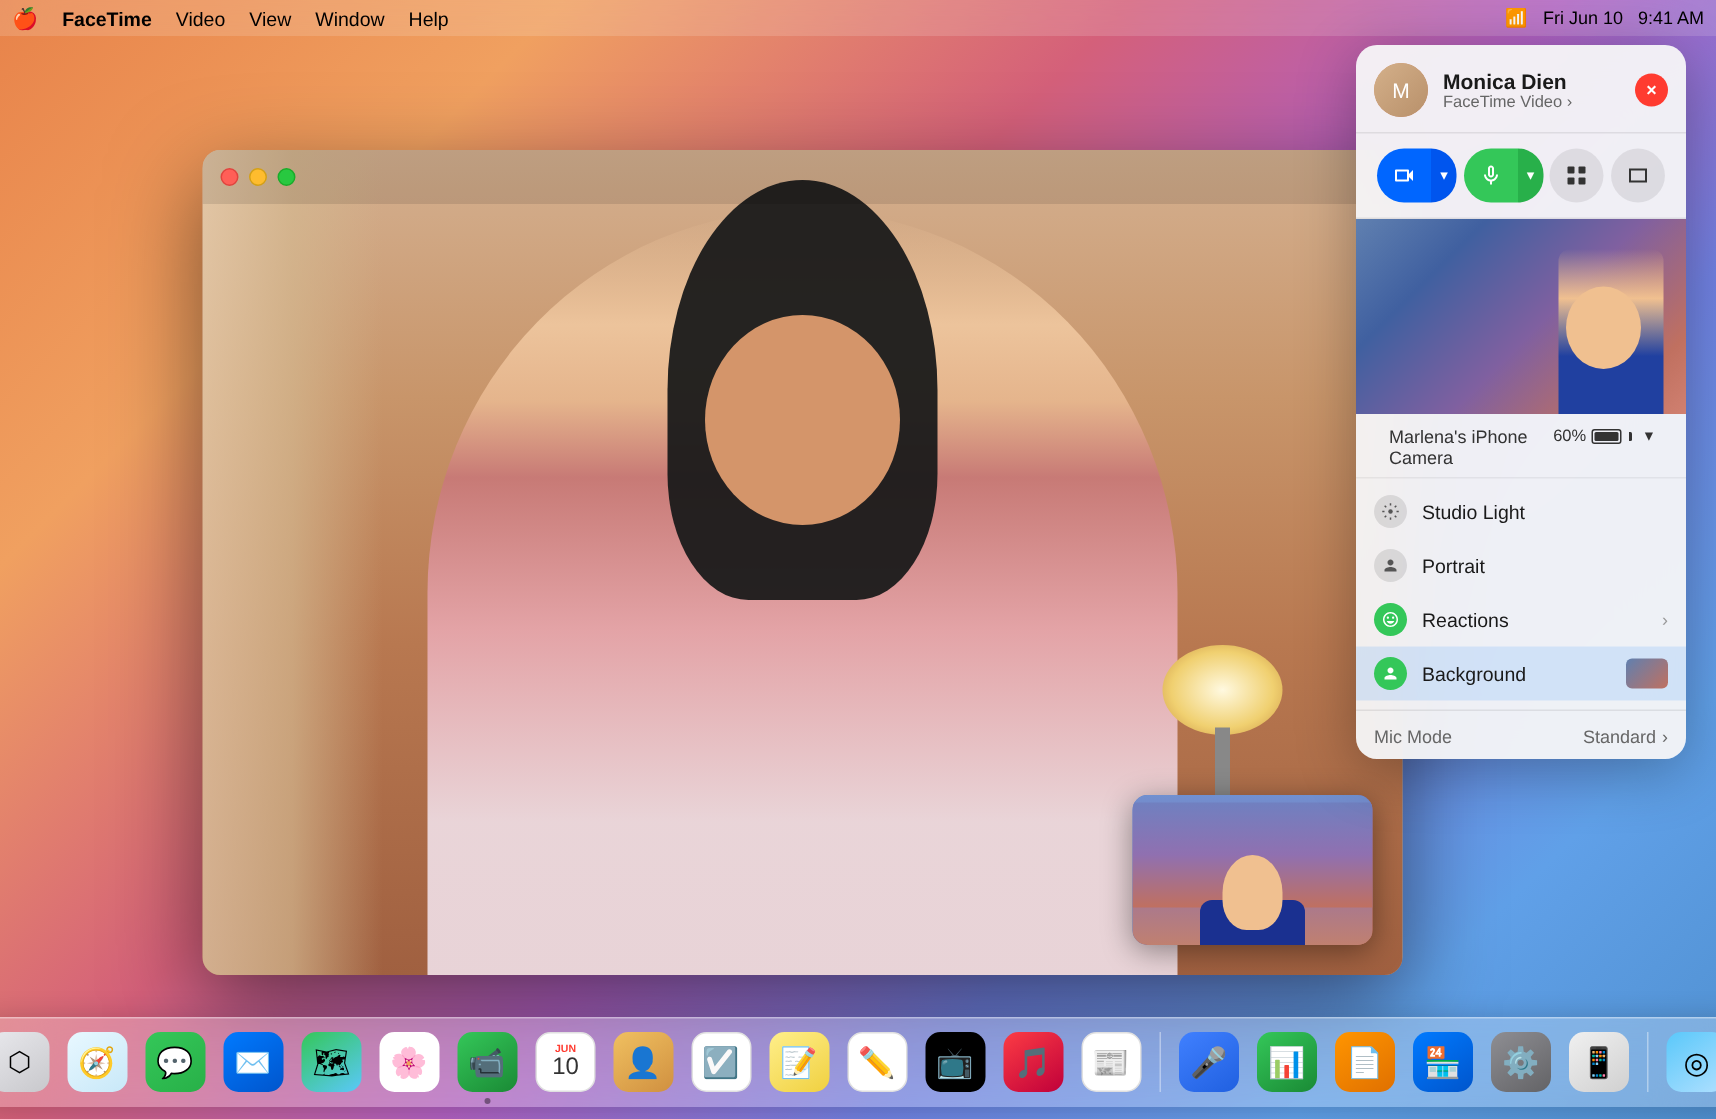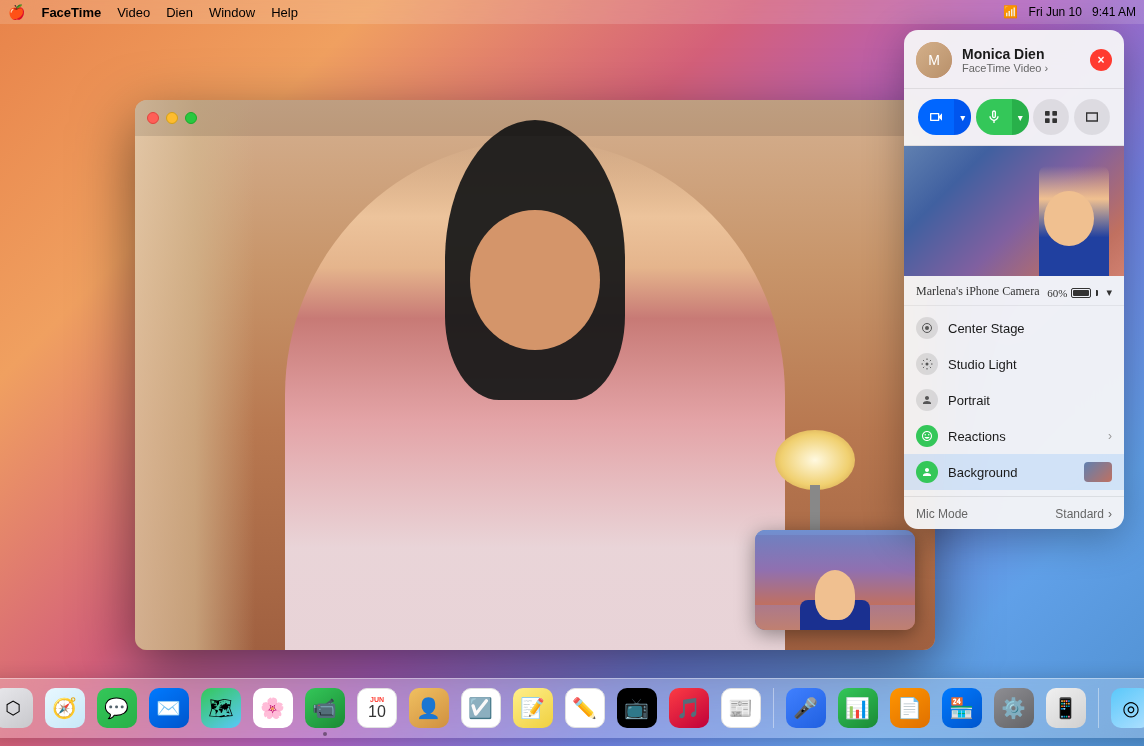--- a/index.html
+++ b/index.html
@@ -227,27 +227,26 @@
       margin: 0;
       height: 130px;
       background: linear-gradient(135deg, #7090c0 0%, #5070a0 30%, #9070c0 60%, #c07060 100%);
       position: relative;
       overflow: hidden;
     }
 
     
     .camera-bar {
       display: flex;
-      align-items: flex-end;
+      align-items: flex-start;
       justify-content: space-between;
-      padding: 8px 12px 6px;
+      padding: 8px 22px 6px;
       font-size: 12px;
       color: #333;
       border-bottom: 1px solid rgba(0,0,0,0.06);
-      font-family: Liberation Serif, serif;
     }
     .battery-indicator {
       display: flex;
       align-items: center;
       gap: 4px;
       font-size: 11px;
     }
     .battery-bar {
       width: 20px; height: 10px;
       border: 1px solid #333;
@@ -363,21 +362,21 @@
     }
   </style>
 </head>
 <body>
 
 <div class="menubar">
   <div class="menubar-left">
     <span class="apple-logo">🍎</span>
     <span class="menubar-app">FaceTime</span>
     <span>Video</span>
-    <span>Dien</span>
+    <span>View</span>
     <span>Window</span>
     <span>Help</span>
   </div>
   <div class="menubar-right">
     <span>📶</span>
     <span>Fri Jun 10</span>
     <span>9:41 AM</span>
   </div>
 </div>
 
@@ -470,29 +469,20 @@
       </div>
       <div class="battery-tip"></div>
       <span style="cursor:pointer;margin-left:4px;">▾</span>
     </div>
   </div>
 
   <div class="menu-items">
     <div class="menu-item">
       <div class="menu-icon gray">
         <svg width="12" height="12" viewBox="0 0 24 24" fill="#555">
-            <circle cx="12" cy="12" r="4"></circle>
-            <circle cx="12" cy="12" r="9" fill="none" stroke="#555" stroke-width="2"></circle>
-          </svg>
-      </div>
-      <span>Center Stage</span>
-    </div>
-    <div class="menu-item">
-      <div class="menu-icon gray">
-        <svg width="12" height="12" viewBox="0 0 24 24" fill="#555">
             <circle cx="12" cy="12" r="3"></circle>
             <path d="M12 1v3M12 20v3M4.22 4.22l2.12 2.12M17.66 17.66l2.12 2.12M1 12h3M20 12h3M4.22 19.78l2.12-2.12M17.66 6.34l2.12-2.12" stroke="#555" stroke-width="2" fill="none"></path>
           </svg>
       </div>
       <span>Studio Light</span>
     </div>
     <div class="menu-item">
       <div class="menu-icon gray">
         <svg width="12" height="12" viewBox="0 0 24 24" fill="#555">
             <path d="M12 12c2.21 0 4-1.79 4-4s-1.79-4-4-4-4 1.79-4 4 1.79 4 4 4zm0 2c-2.67 0-8 1.34-8 4v2h16v-2c0-2.66-5.33-4-8-4z"></path>

